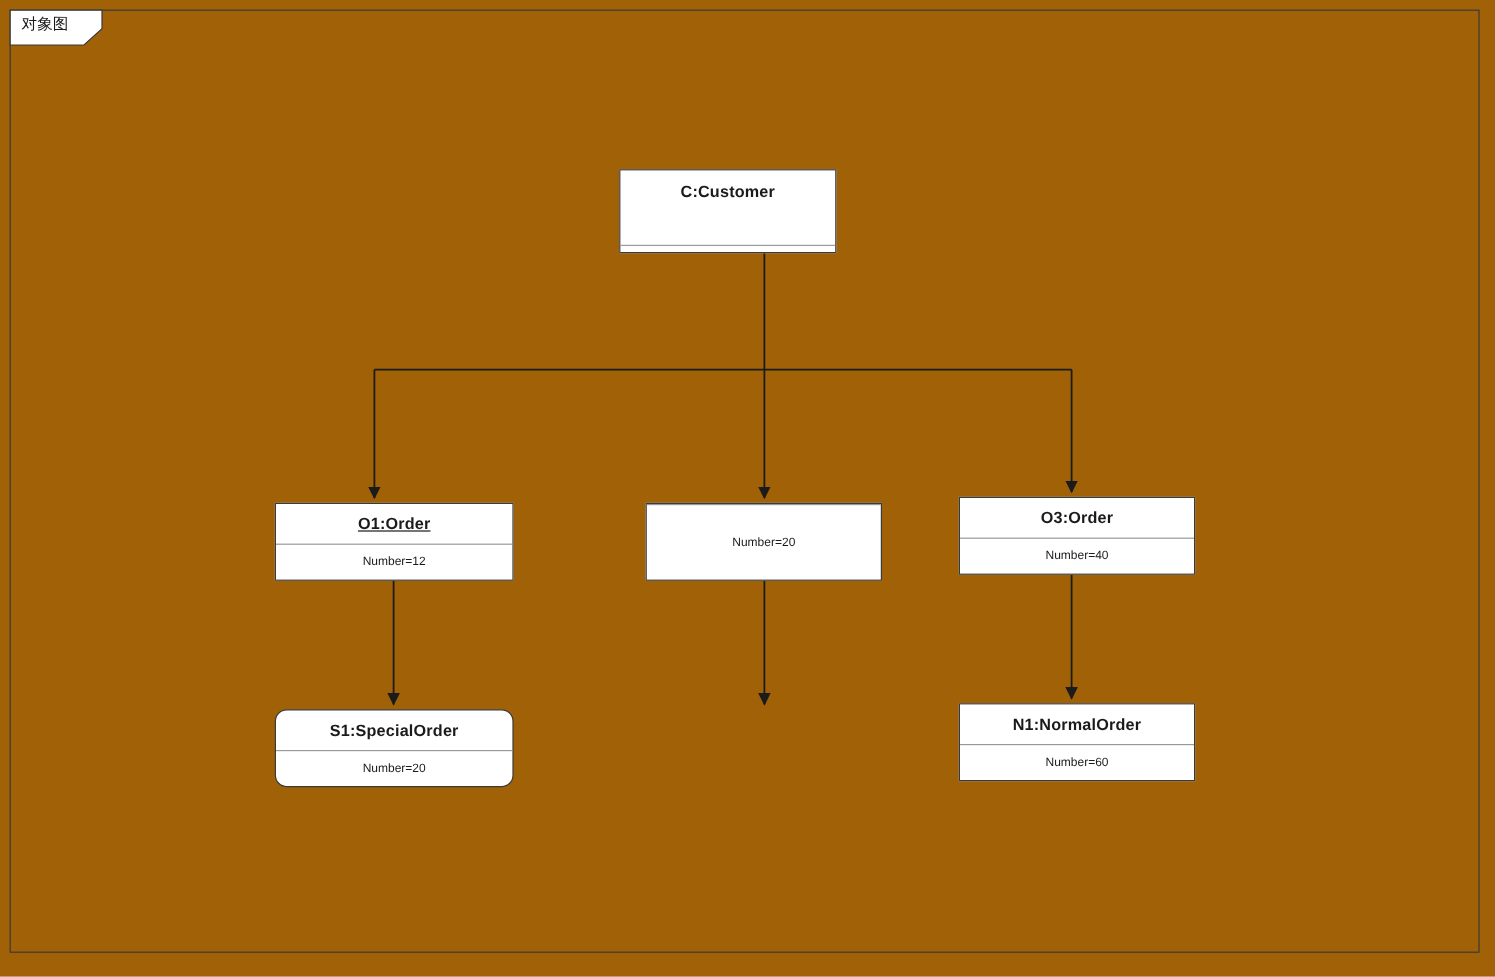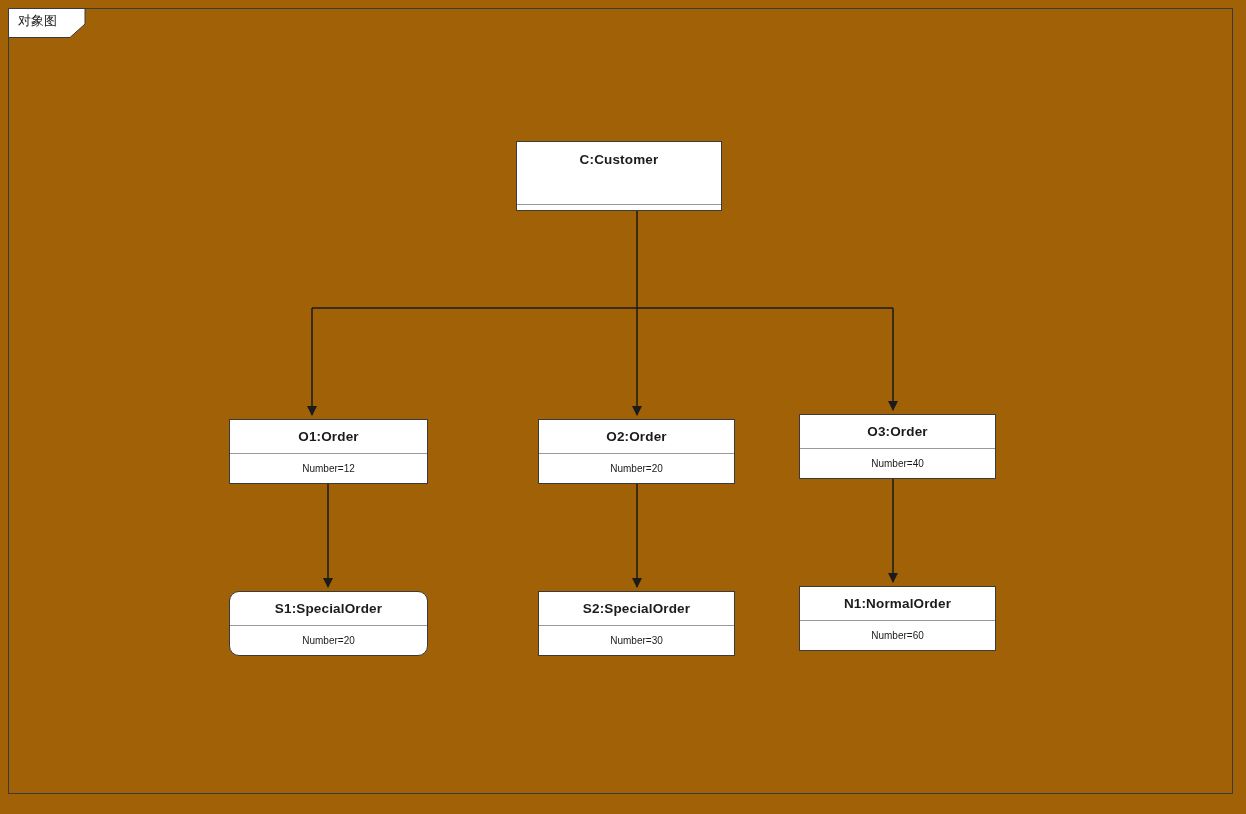--- a/index.html
+++ b/index.html
@@ -140,55 +140,49 @@
 
     <path d="M 893 308 L 893 410" fill="none" stroke="#1b1b1b" stroke-width="1.5" marker-end="url(#arrow-filled)"></path>
 
     <path d="M 328 484 L 328 587" fill="none" stroke="#1b1b1b" stroke-width="1.5" marker-end="url(#arrow-filled)"></path>
 
     <path d="M 637 484 L 637 587" fill="none" stroke="#1b1b1b" stroke-width="1.5" marker-end="url(#arrow-filled)"></path>
 
     <path d="M 893 479 L 893 582" fill="none" stroke="#1b1b1b" stroke-width="1.5" marker-end="url(#arrow-filled)"></path>
   </svg>
 
-  <div class="object-box is-empty" id="node-customer" style="left:516px; top:141px; width:206px; height:70px;gap:28px;">
+  <div class="object-box is-empty" id="node-customer" style="left:516px; top:141px; width:181px; height:70px;gap:28px;">
     <div class="ob-name" style="height:34px;">C:Customer</div>
     <div class="ob-divider"></div>
     <div class="ob-attrs"></div>
   </div>
 
   <div class="object-box" id="node-order1" style="left:229px; top:419px; width:199px; height:65px;">
-    <div class="ob-name" style="height:33px;">O1:Order</div>
+    <div class="ob-name" style="height:33px;text-decoration:underline;">O1:Order</div>
     <div class="ob-divider"></div>
     <div class="ob-attrs">Number=12</div>
   </div>
 
   <div class="object-box" id="node-order2" style="left:538px; top:419px; width:197px; height:65px;">
-    <div class="ob-name" style="height:33px;">O2:Order</div>
     <div class="ob-divider"></div>
     <div class="ob-attrs">Number=20</div>
   </div>
 
   <div class="object-box" id="node-order3" style="left:799px; top:414px; width:197px; height:65px;">
     <div class="ob-name" style="height:33px;">O3:Order</div>
     <div class="ob-divider"></div>
     <div class="ob-attrs">Number=40</div>
   </div>
 
   <div class="object-box" id="node-special1" style="left:229px; top:591px; width:199px; height:65px;border-radius:10px;">
     <div class="ob-name" style="height:33px;">S1:SpecialOrder</div>
     <div class="ob-divider"></div>
     <div class="ob-attrs">Number=20</div>
   </div>
 
-  <div class="object-box" id="node-special2" style="left:538px; top:591px; width:197px; height:65px;">
-    <div class="ob-name" style="height:33px;">S2:SpecialOrder</div>
-    <div class="ob-divider"></div>
-    <div class="ob-attrs">Number=30</div>
-  </div>
 
   <div class="object-box" id="node-normal1" style="left:799px; top:586px; width:197px; height:65px;">
     <div class="ob-name" style="height:33px;">N1:NormalOrder</div>
     <div class="ob-divider"></div>
     <div class="ob-attrs">Number=60</div>
   </div>
 
 </div>
 
 </body></html>

